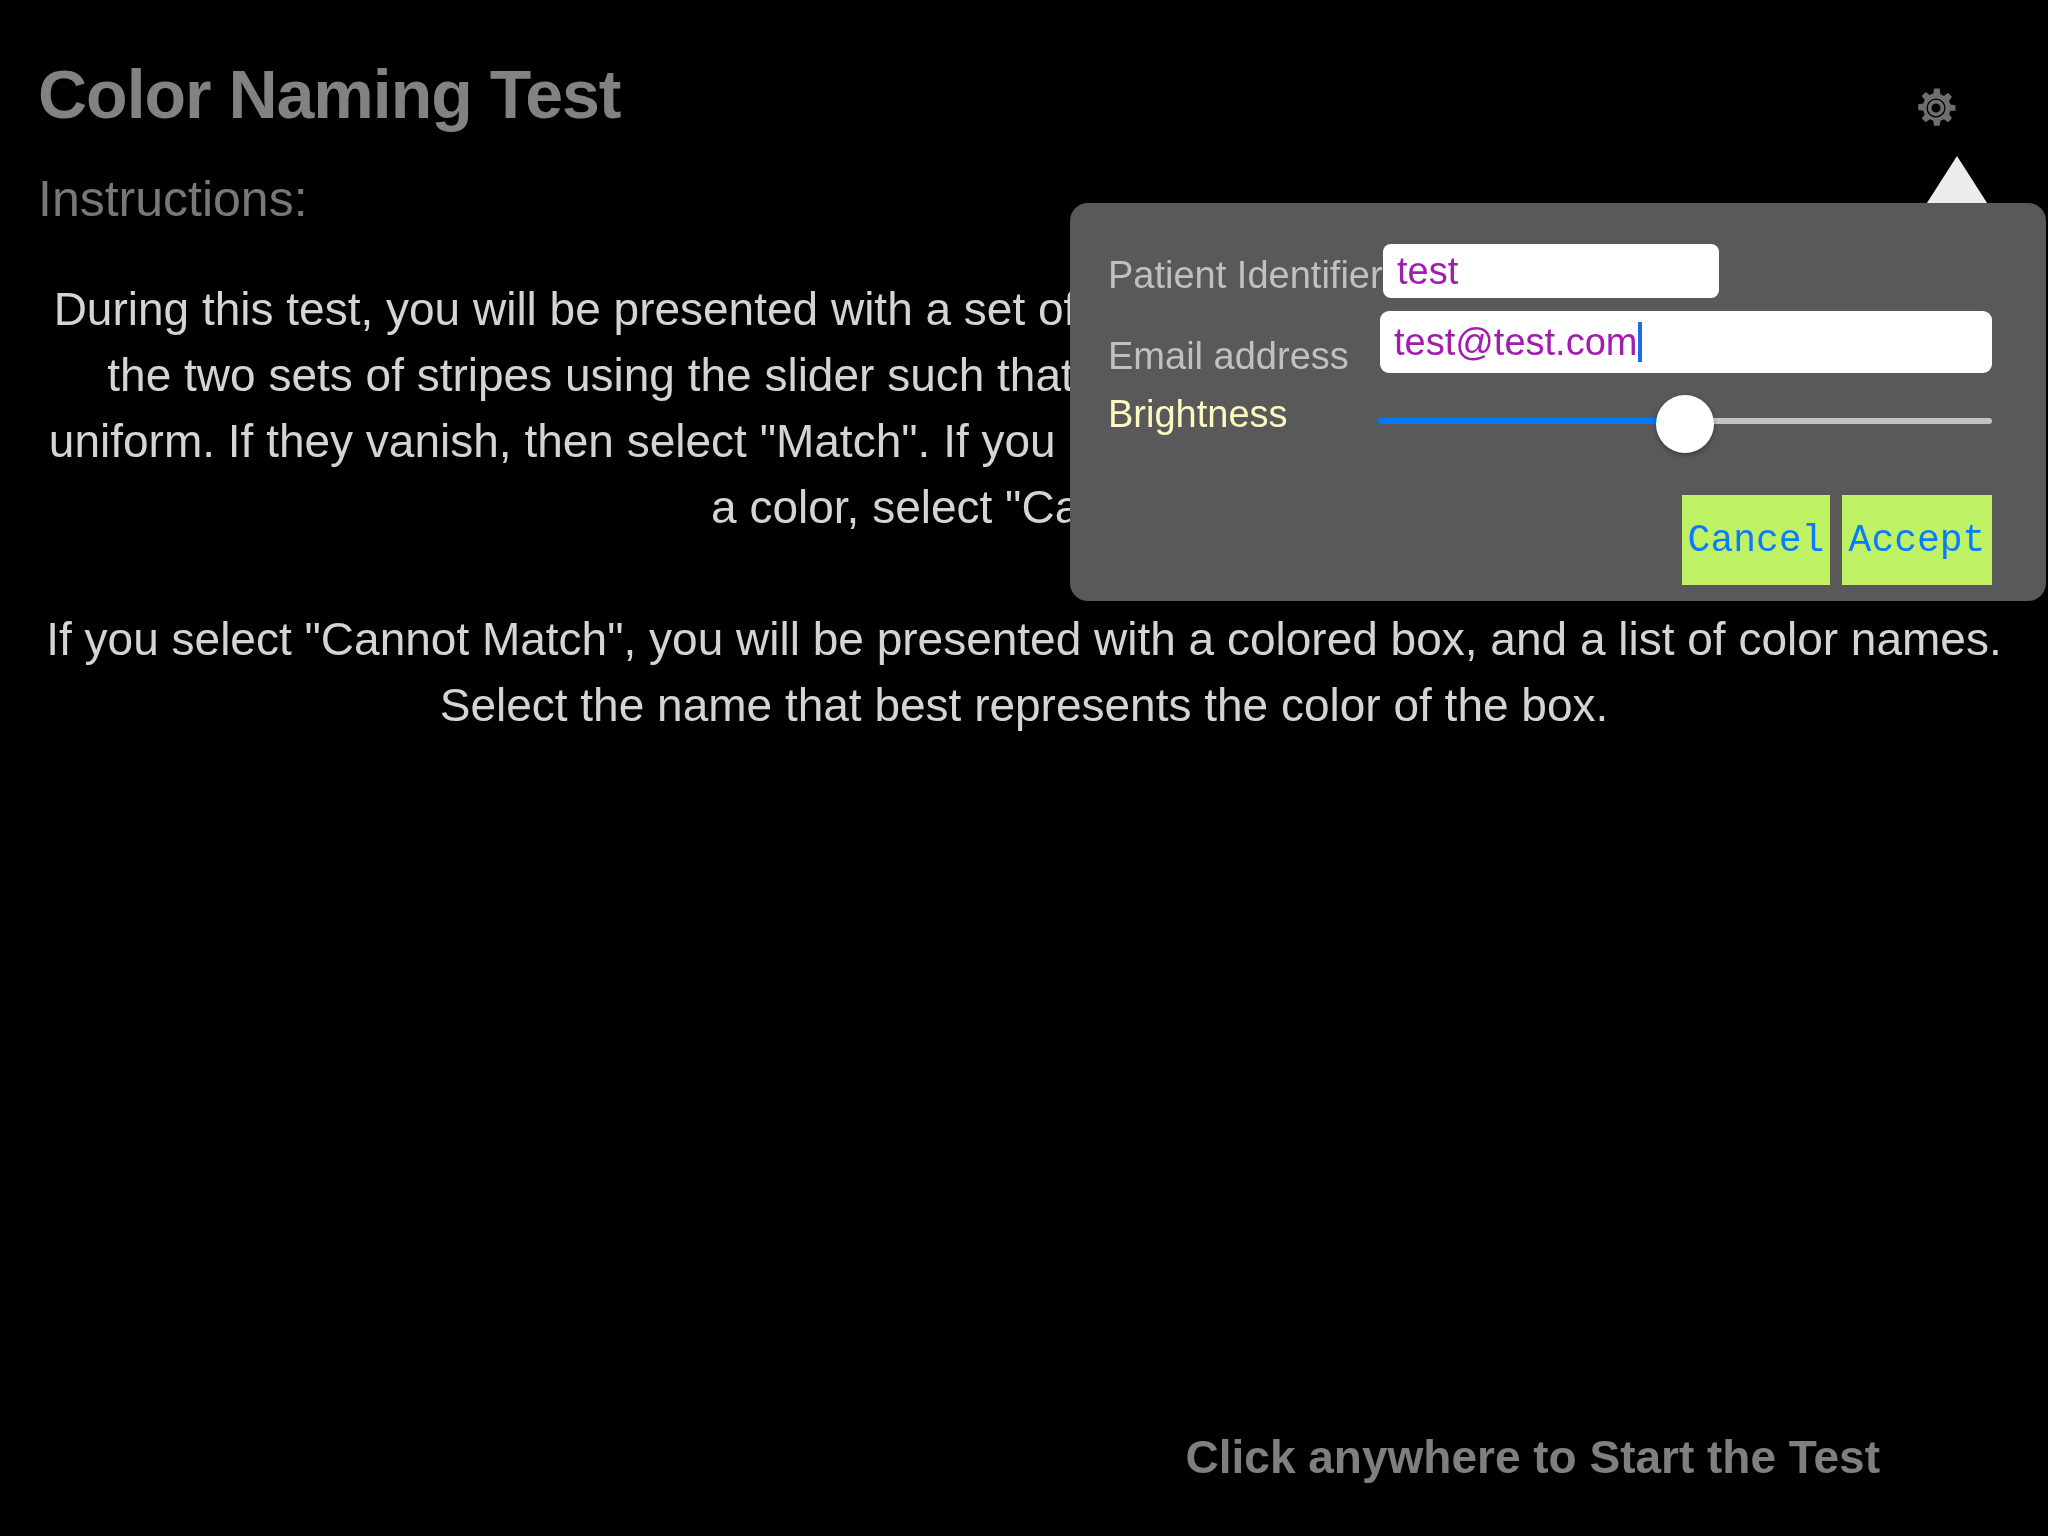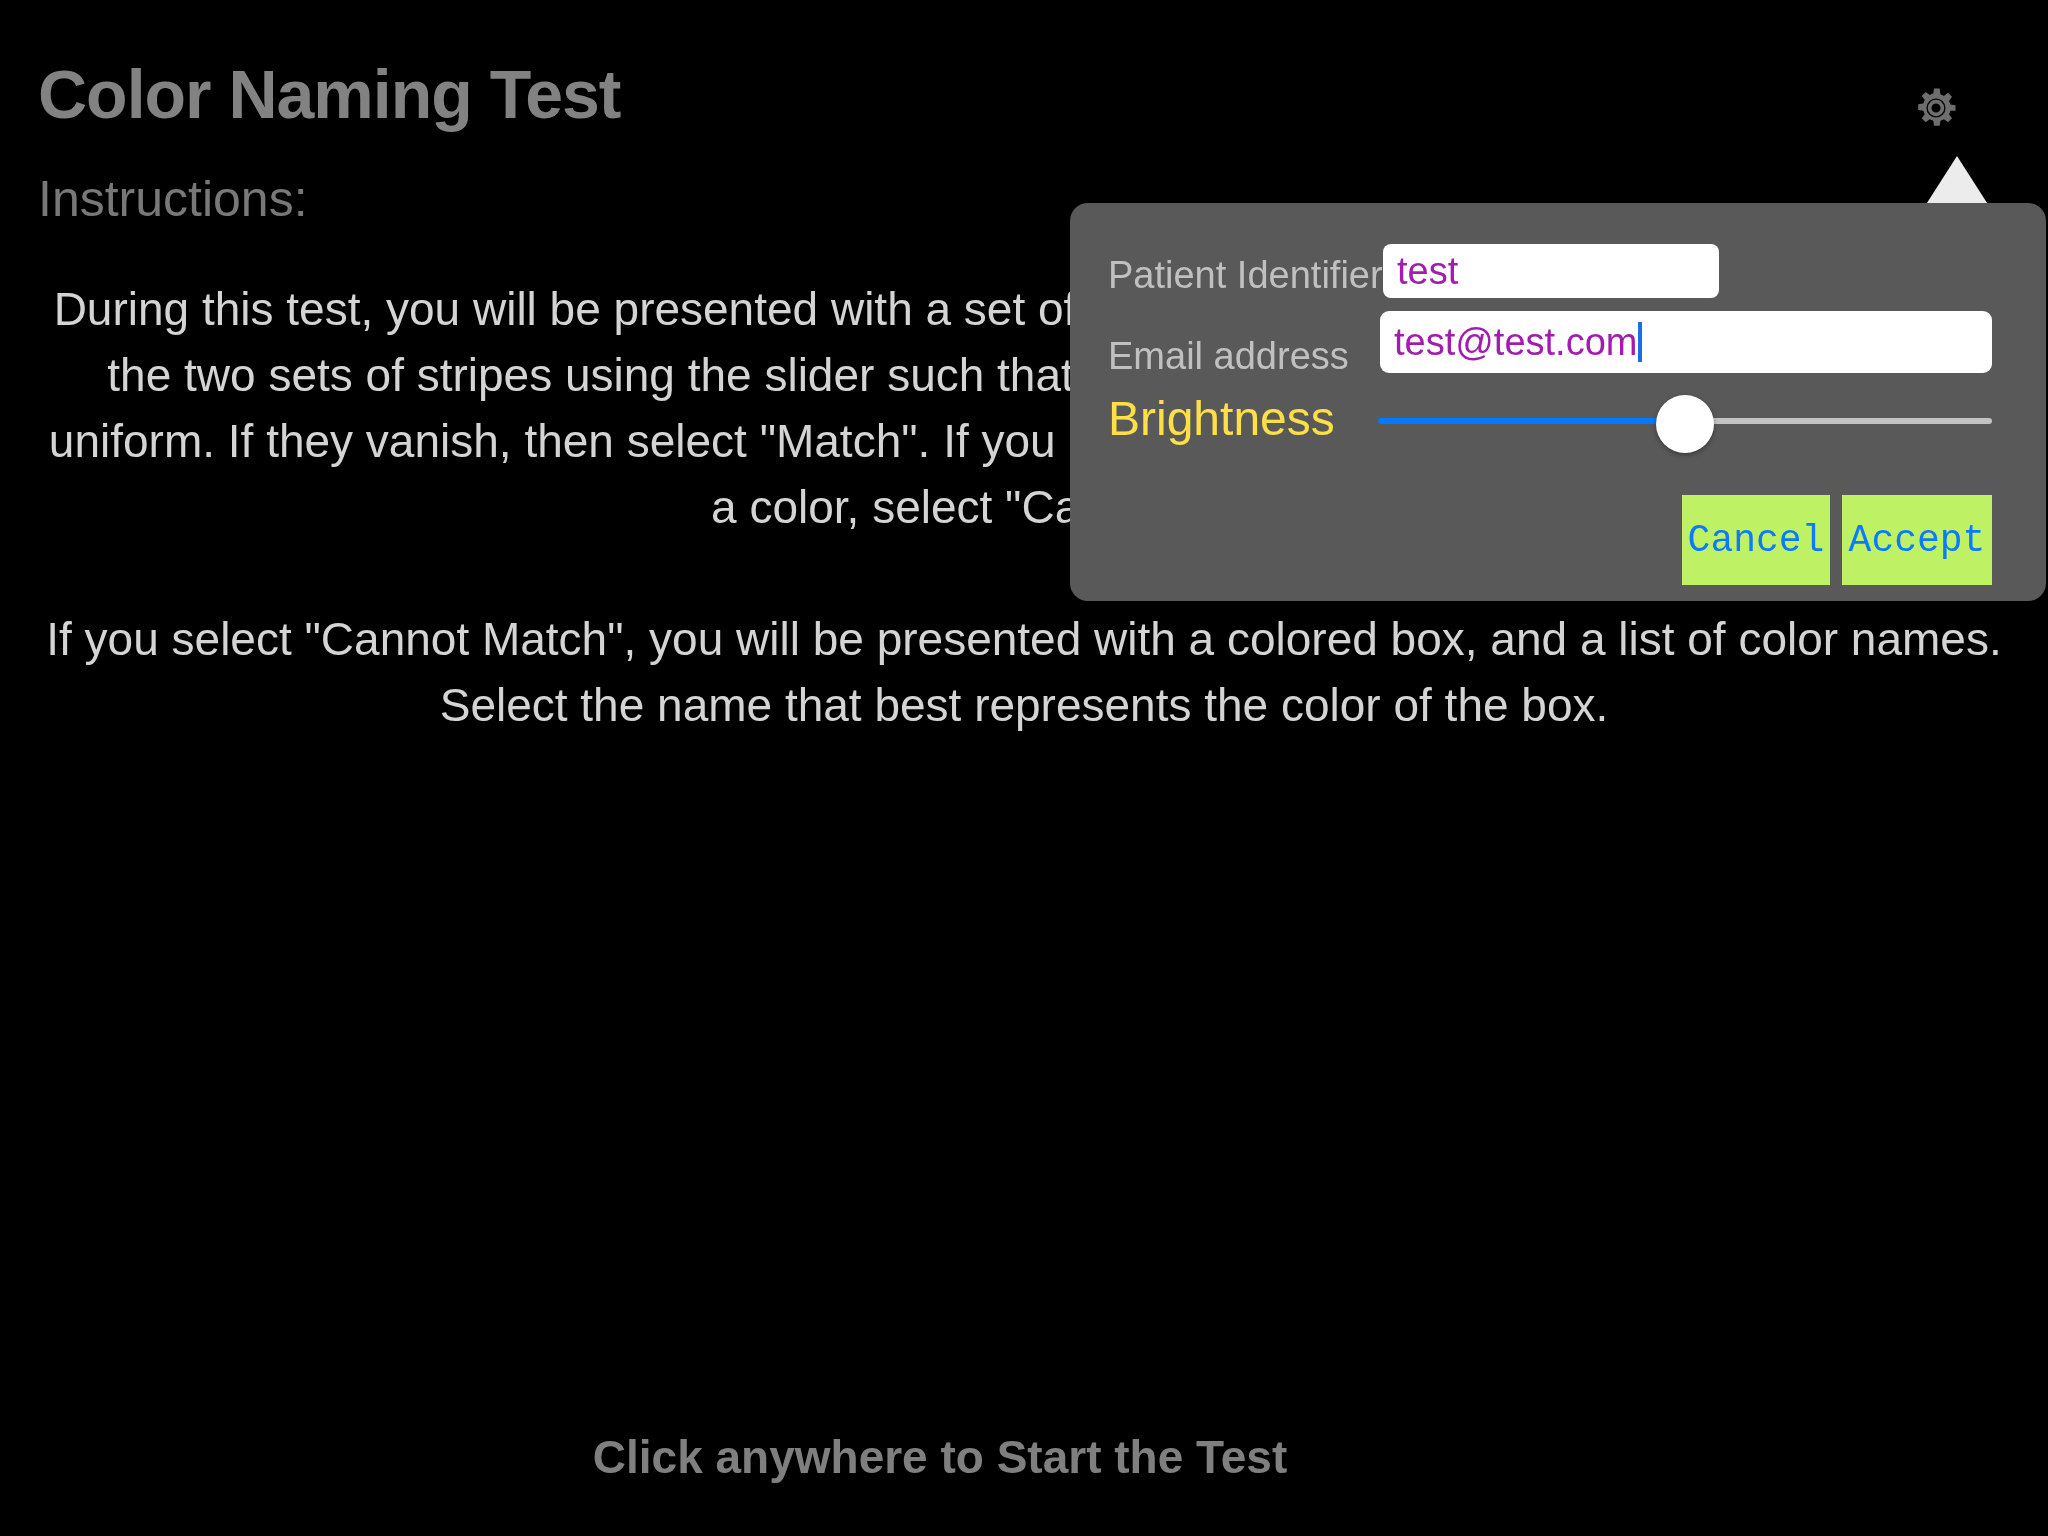--- a/index.html
+++ b/index.html
@@ -71,21 +71,21 @@
     line-height: 66px;
   }
   #instructions-body .para + .para { margin-top: 66px; }
 
   
   #start-hint {
     position: absolute;
     left: 0;
     top: 1434px;
     width: 1880px;
-    text-align: center;
+    text-align: right;
     font-size: 46px;
     font-weight: bold;
     color: #7f7f7f;
     line-height: 1;
   }
 
   
   #settings-popover-arrow {
     position: absolute;
     left: 1925px;
@@ -123,22 +123,22 @@
     top: 122px;
     font-size: 38px;
     color: #c0c0c0;
     line-height: 1;
     white-space: nowrap;
     margin-top: 12px;
   }
   #label-brightness {
     left: 38px;
     top: 192px;
-    font-size: 48px;
-    color: #fde047;
+    font-size: 38px;
+    color: #fef9c3;
     line-height: 1;
     white-space: nowrap;
   }
 
   .text-field {
     position: absolute;
     background: #ffffff;
     border-radius: 8px;
     color: #a21caf;
     font-size: 38px;

